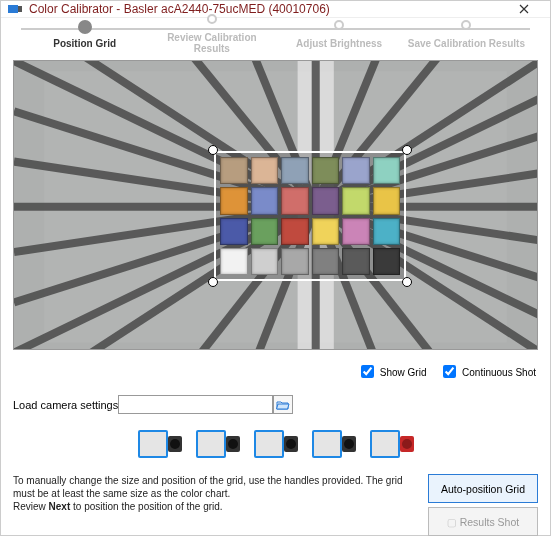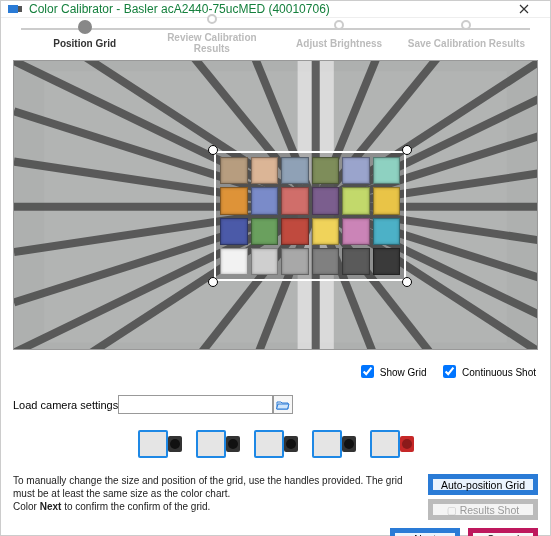--- a/index.html
+++ b/index.html
@@ -1,20 +1,20 @@
 <!DOCTYPE html>
 <html><head>
 <meta charset="utf-8">
 <style>
   * { box-sizing: border-box; margin: 0; padding: 0; }
   body { font-family: "Segoe UI", Tahoma, sans-serif; font-size: 11px; background: #fff; color: #000; }
   .window { width: 551px; height: 536px; border: 1px solid #ccc; display: flex; flex-direction: column; }
   .titlebar { height: 28px; display: flex; align-items: center; padding: 0 6px; border-bottom: 1px solid #eee; }
   .titlebar .icon { width: 16px; height: 16px; margin-right: 6px; }
-  .titlebar .title { flex: 1; font-size: 12px; color: #15803d; }
+  .titlebar .title { flex: 1; font-size: 12px; color: #7f1d1d; }
   .titlebar .close { width: 40px; height: 100%; display: flex; align-items: center; justify-content: center; color: #444; cursor: pointer; }
   .stepper { position: relative; height: 40px; display: flex; align-items: center; padding: 0 20px; }
   .stepper .line { position: absolute; left: 20px; right: 20px; top: 10px; height: 2px; background: #ccc; }
   .step { flex: 1; text-align: center; position: relative; font-size: 10px; color: #bbb; }
   .step .dot { position: absolute; top: -4px; left: 50%; transform: translateX(-50%); width: 10px; height: 10px; border: 2px solid #ccc; border-radius: 50%; background: #fff; }
   .step.active { color: #333; }
   .step.active .dot { width: 14px; height: 14px; background: #888; border-color: #888; }
   .step .label { display: block; margin-top: 14px; font-weight: bold; }
   .content { flex: 1; padding: 6px 12px 0 12px; display: flex; flex-direction: column; }
   .preview { position: relative; height: 290px; border: 1px solid #999; background: #b5b5b5; overflow: hidden; }
@@ -29,21 +29,21 @@
   .preview-options input { vertical-align: -2px; margin-right: 3px; }
   .loadrow { display: flex; align-items: center; margin: 2px 0 6px 0; }
   .loadrow input { width: 155px; height: 19px; border: 1px solid #999; padding: 0 4px; font-size: 11px; }
   .loadrow .open-btn { width: 20px; height: 19px; border: 1px solid #999; background: #f7f7f7; cursor: pointer; display: flex; align-items: center; justify-content: center; }
   .camerarow { display: flex; justify-content: center; gap: 6px; margin: 2px 0 6px 0; }
   .camera { width: 52px; height: 44px; position: relative; }
   .camera svg { width: 100%; height: 100%; }
   .bottomrow { display: flex; gap: 22px; align-items: flex-start; margin-top: 2px; }
   .instructions { flex: 1; font-size: 10px; color: #222; line-height: 1.3; }
   .side-buttons { width: 110px; display: flex; flex-direction: column; gap: 4px; }
-  .btn { height: 21px; border: 5px solid #be185d; background: #f6f6f6; font-size: 10.5px; cursor: pointer; }
+  .btn { height: 29px; border: 1px solid #be185d; background: #f6f6f6; font-size: 10.5px; cursor: pointer; }
   .btn.primary { border-color: #2a7bd6; background: #eaf3fd; color: #000; }
   .btn.disabled { color: #999; border-color: #bbb; background: #f4f4f4; cursor: default; }
   .footer { display: flex; justify-content: flex-end; gap: 8px; padding: 8px 12px; }
   .footer .btn { width: 70px; }
 </style>
 </head>
 <body>
 
 <div class="window">
 
@@ -214,21 +214,21 @@
             <rect x="34" y="14" width="14" height="16" rx="2" fill="#c62828"></rect>
             <circle cx="41" cy="22" r="5" fill="#8b1a1a"></circle>
           </svg>
       </div>
     </div>
 
     <div class="bottomrow">
       <div class="instructions">
         <div>To manually change the size and position of the grid, use the handles provided. The grid must be at least the same size as the color chart.</div>
         <div>
-          <span>Color </span><b>Next</b><span> to confirm the confirm of the grid.</span>
+          <span>Review </span><b>Next</b><span> to position the position of the grid.</span>
         </div>
       </div>
       <div class="side-buttons">
         <button class="btn primary">Auto-position Grid</button>
         <button class="btn disabled">
           <span style="opacity:.5">▢ </span><span>Results Shot</span>
         </button>
       </div>
     </div>
 

